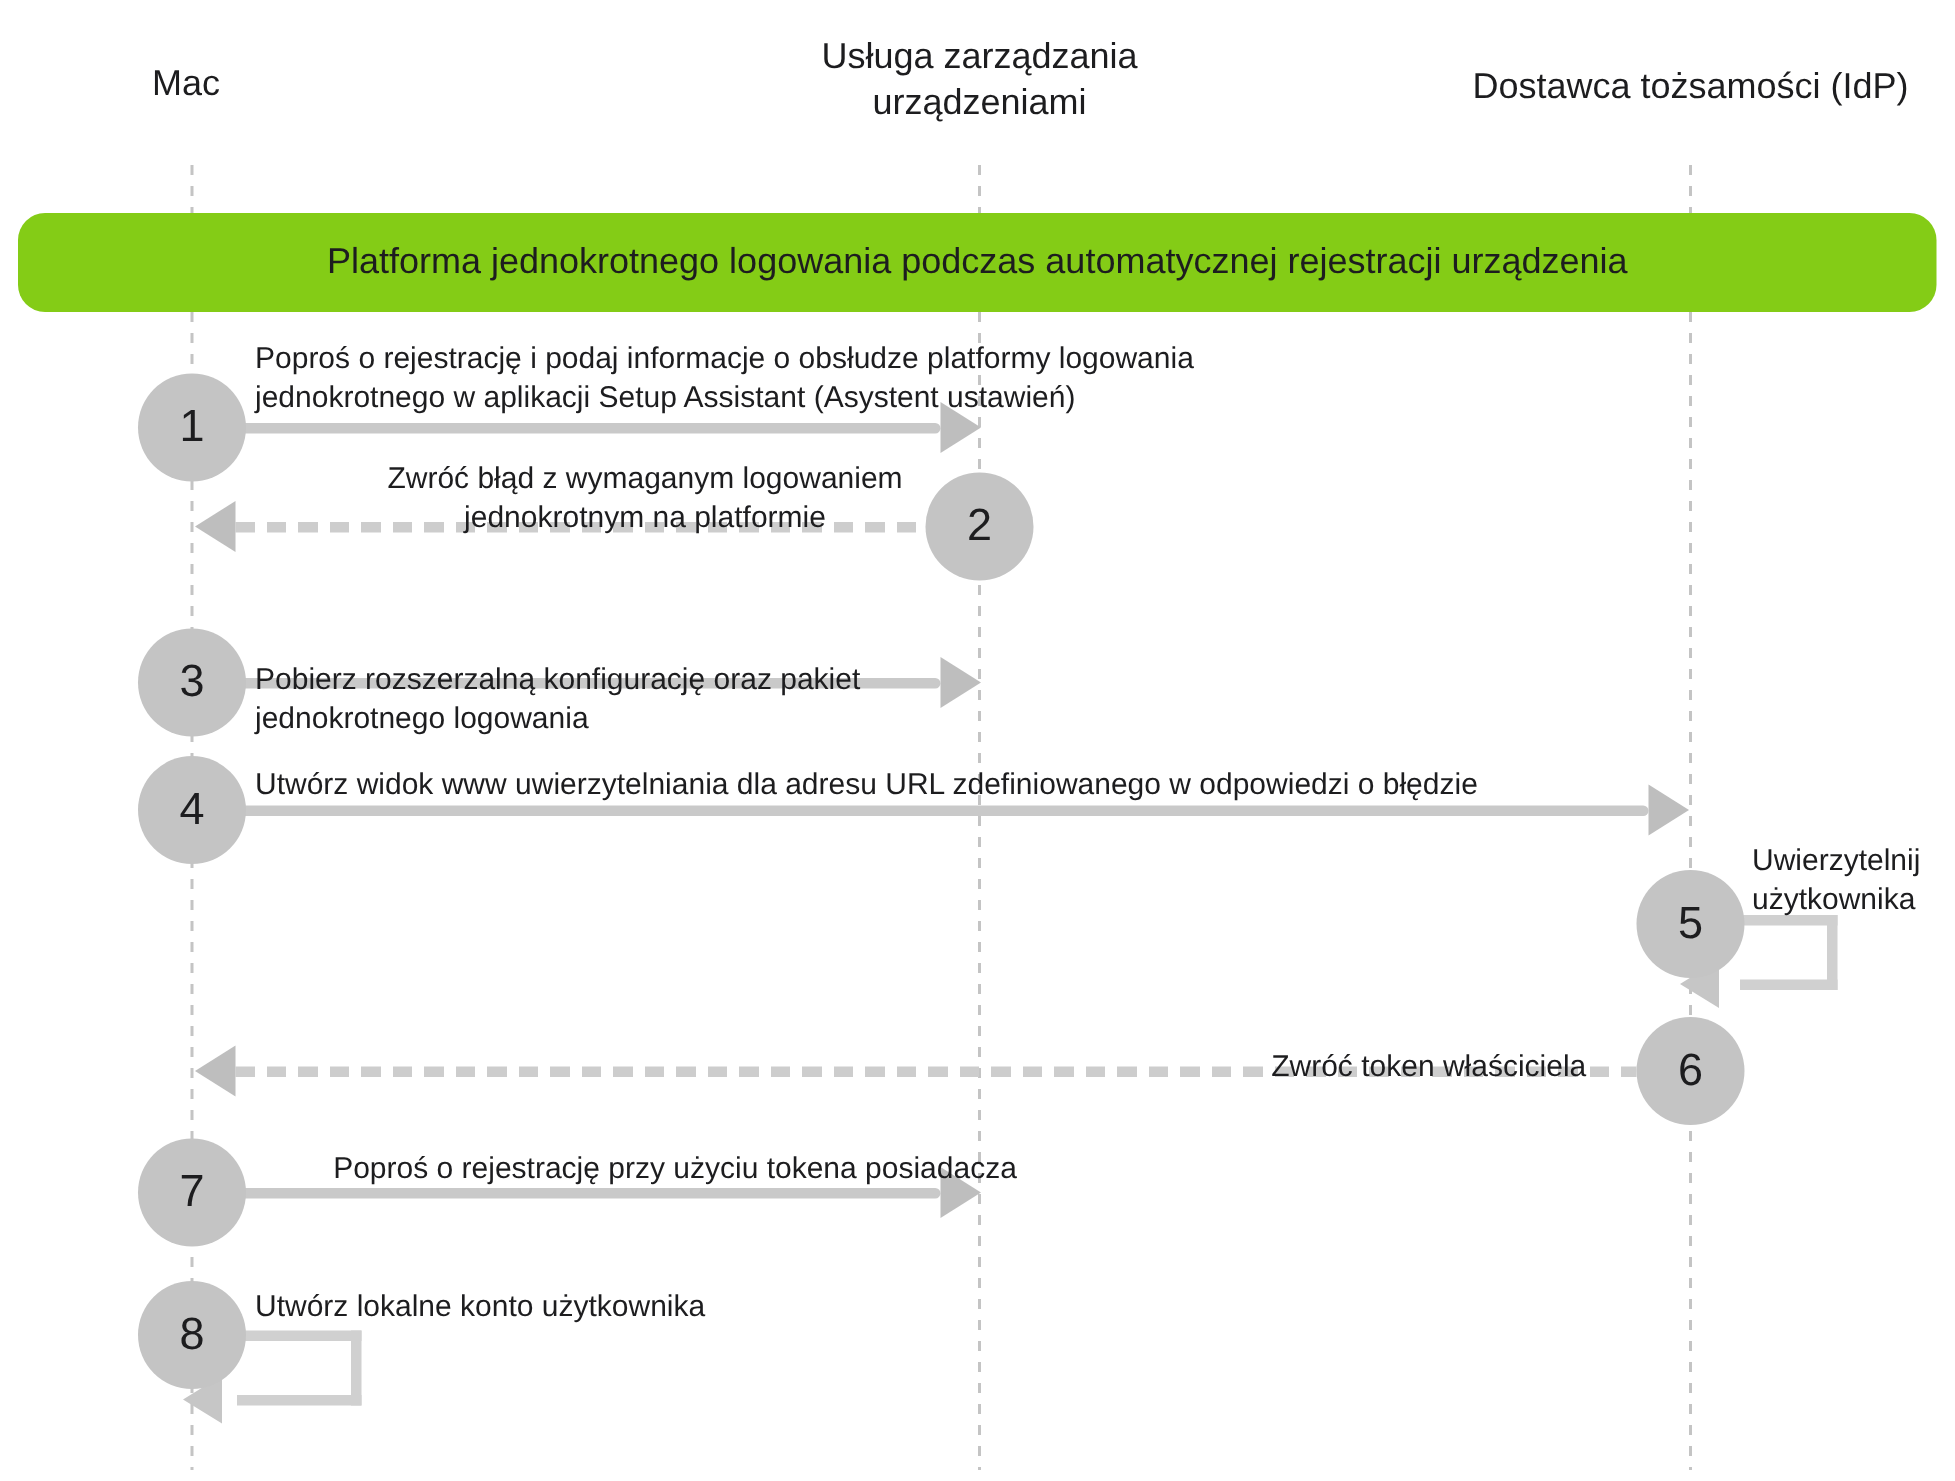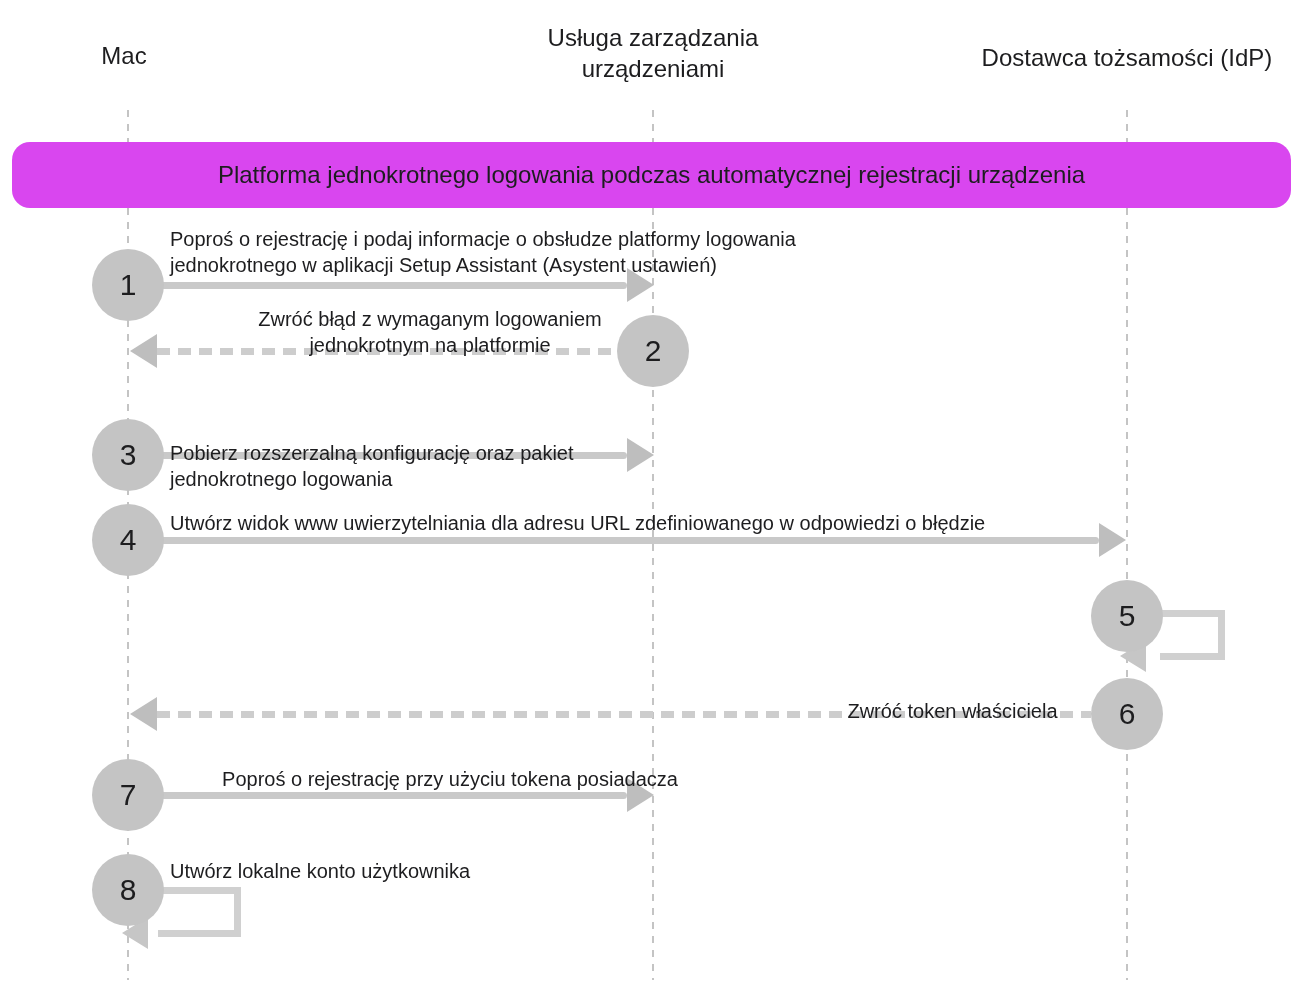--- a/index.html
+++ b/index.html
@@ -10,21 +10,21 @@
   .lifeline{
     position:absolute;top:110px;height:870px;width:2px;z-index:1;
     background:repeating-linear-gradient(180deg,#c4c4c4 0 7px,transparent 7px 14px);
   }
   .actor-label{
     position:absolute;font-size:24px;line-height:31px;text-align:center;
     white-space:pre-line;z-index:5;
   }
   .banner{
     position:absolute;left:12px;top:142px;width:1279px;height:66px;border-radius:18px;
-    background:#d946ef;display:flex;align-items:center;justify-content:center;
+    background:#84cc16;display:flex;align-items:center;justify-content:center;
     font-size:24px;z-index:3;
   }
   .circle{
     position:absolute;width:72px;height:72px;border-radius:50%;background:#c4c4c4;
     display:flex;align-items:center;justify-content:center;font-size:30px;z-index:4;
   }
   .msg-label{
     position:absolute;font-size:20px;line-height:26px;white-space:pre-line;z-index:5;
   }
   .msg-label.right{text-align:center;margin-top:12px;}
@@ -97,20 +97,22 @@
     <span>3</span>
   </div>
 
   <div class="msg-label" style="left:170px;top:510px;width:960px;">Utwórz widok www uwierzytelniania dla adresu URL zdefiniowanego w odpowiedzi o błędzie</div>
   <div class="line-solid" style="left:160px;top:537px;width:939px;"></div>
   <div class="head-right" style="left:1099px;top:523px;"></div>
   <div class="circle" style="left:92px;top:504px;">
     <span>4</span>
   </div>
 
+  <div class="msg-label" style="left:1168px;top:561px;width:130px;">Uwierzytelnij
+użytkownika</div>
   <div class="self-loop" style="left:1160px;top:610px;width:65px;height:50px;"></div>
   <div class="loop-head" style="left:1120px;top:640px;"></div>
   <div class="circle" style="left:1091px;top:580px;">
     <span>5</span>
   </div>
 
   <div class="msg-label right" style="left:820px;top:686px;width:265px;">Zwróć token właściciela</div>
   <div class="line-dashed" style="left:157px;top:711px;width:934px;"></div>
   <div class="head-left" style="left:130px;top:697px;"></div>
   <div class="circle" style="left:1091px;top:678px;">

